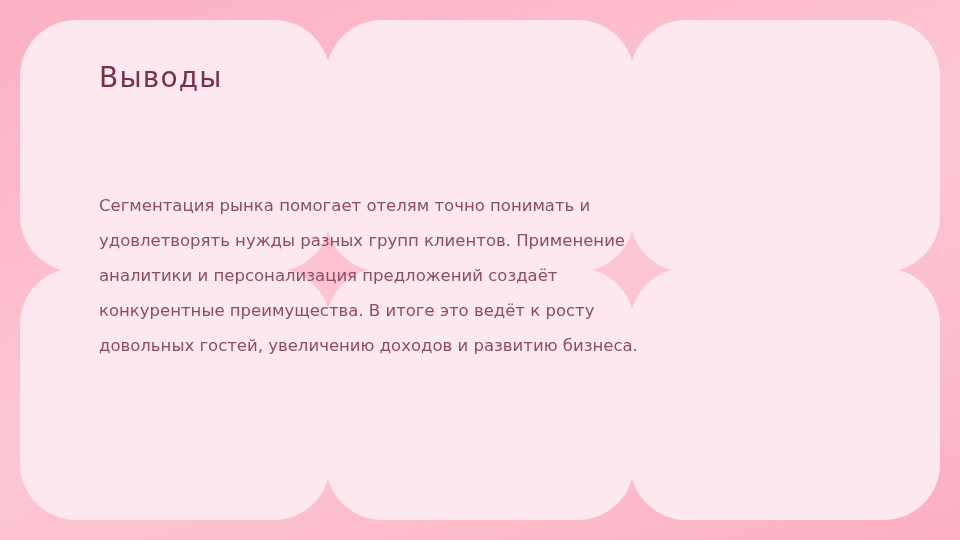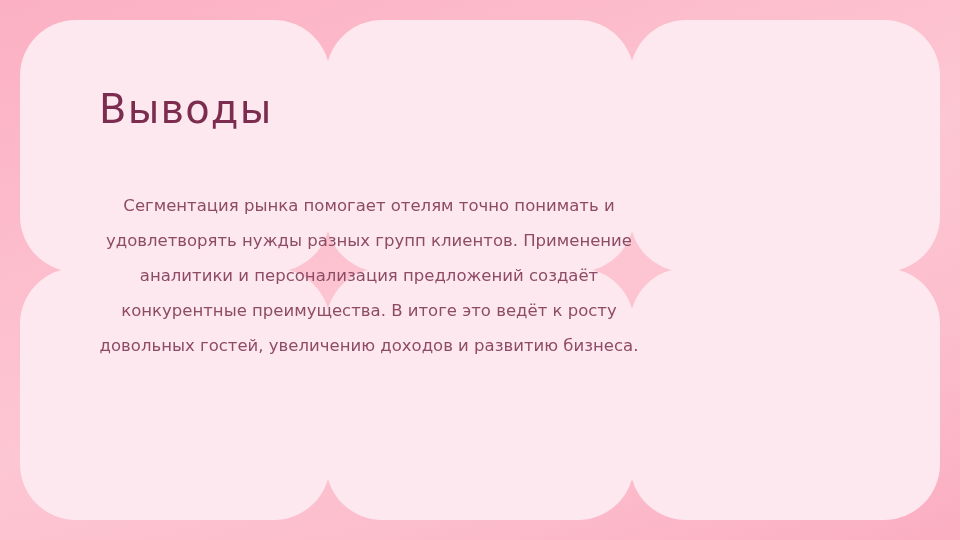--- a/index.html
+++ b/index.html
@@ -38,40 +38,40 @@
   #content {
     position: absolute;
     left: 0;
     top: 0;
     width: 960px;
     height: 540px;
   }
   #page-title {
     position: absolute;
     left: 99px;
-    top: 86px;
+    top: 62px;
     margin: 0;
-    font-size: 40px;
+    font-size: 28px;
     font-weight: 400;
     letter-spacing: 1.2px;
     color: #7c2d4f;
     line-height: 1.15;
     white-space: nowrap;
   }
   #body-text {
     position: absolute;
     left: 99px;
     top: 189px;
     width: 540px;
     margin: 0;
     font-size: 16.5px;
     font-weight: 400;
     line-height: 2.12;
     color: #8e4b64;
-    text-align: center;
+    text-align: left;
   }
 </style>
 </head>
 <body>
 
 <div id="slide">
 
   <div id="panel-grid">
     <div class="panel"></div>
     <div class="panel"></div>

